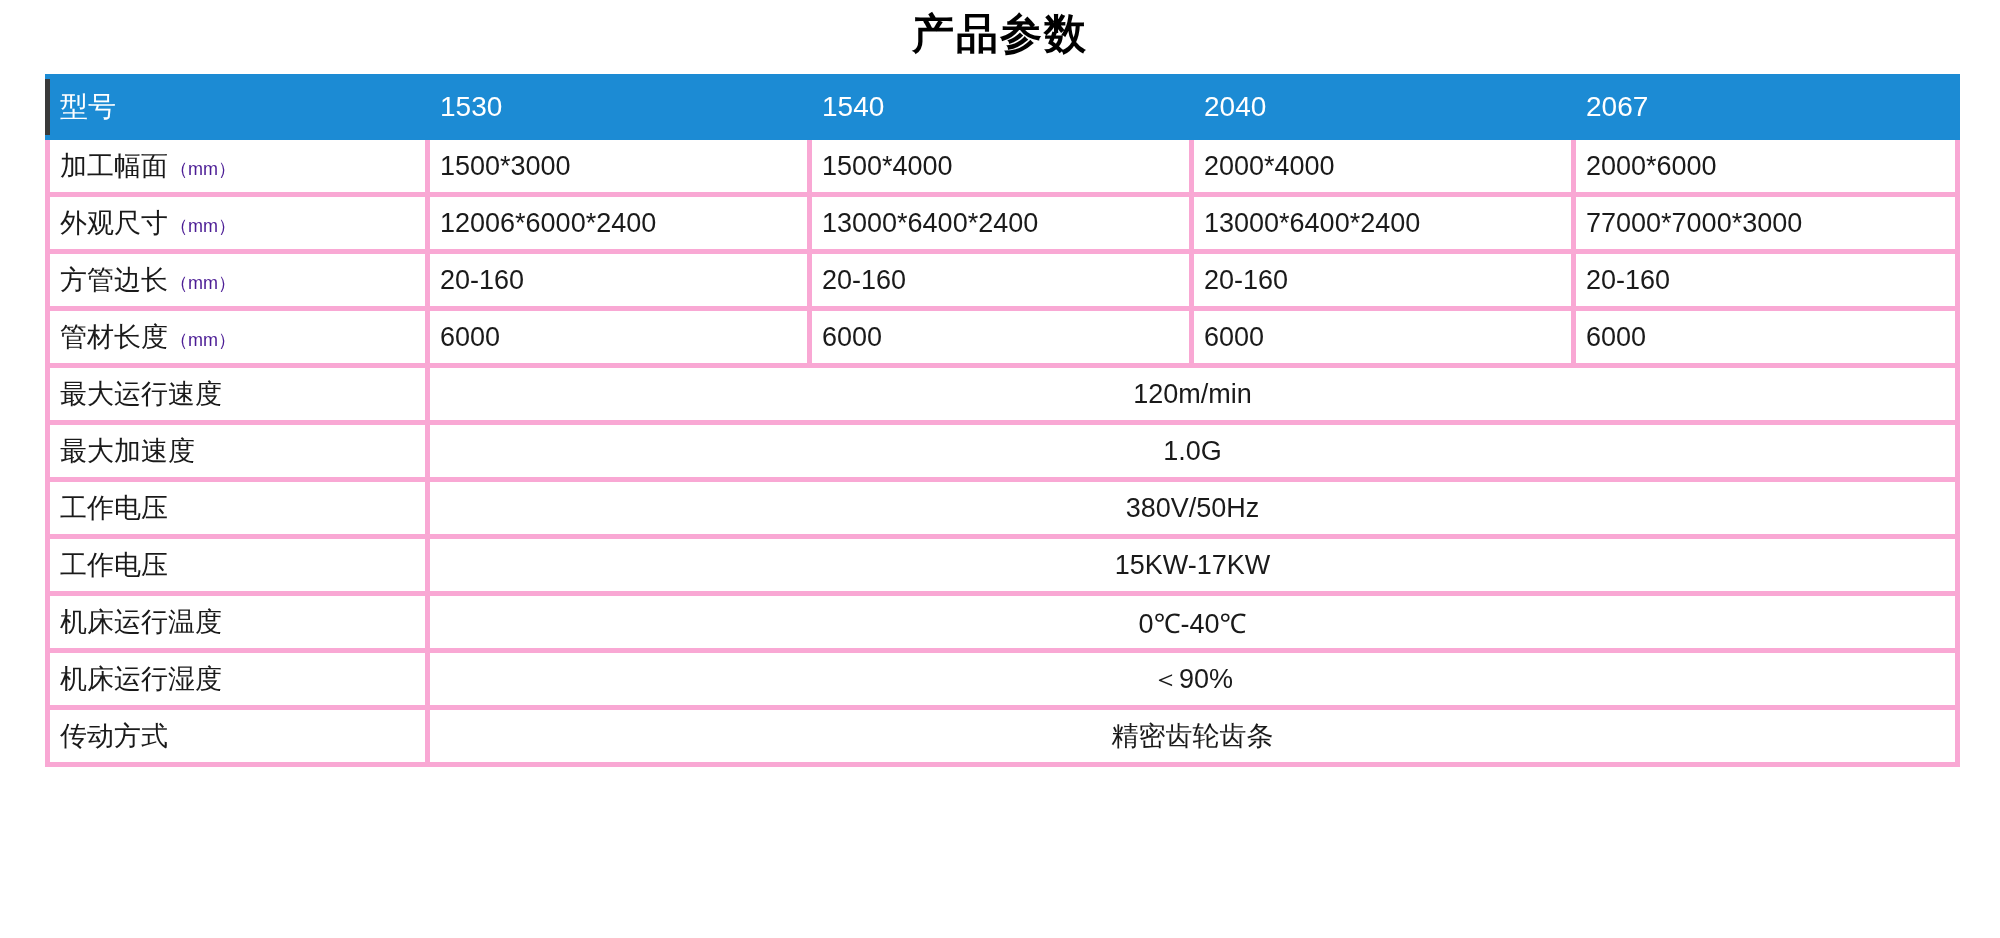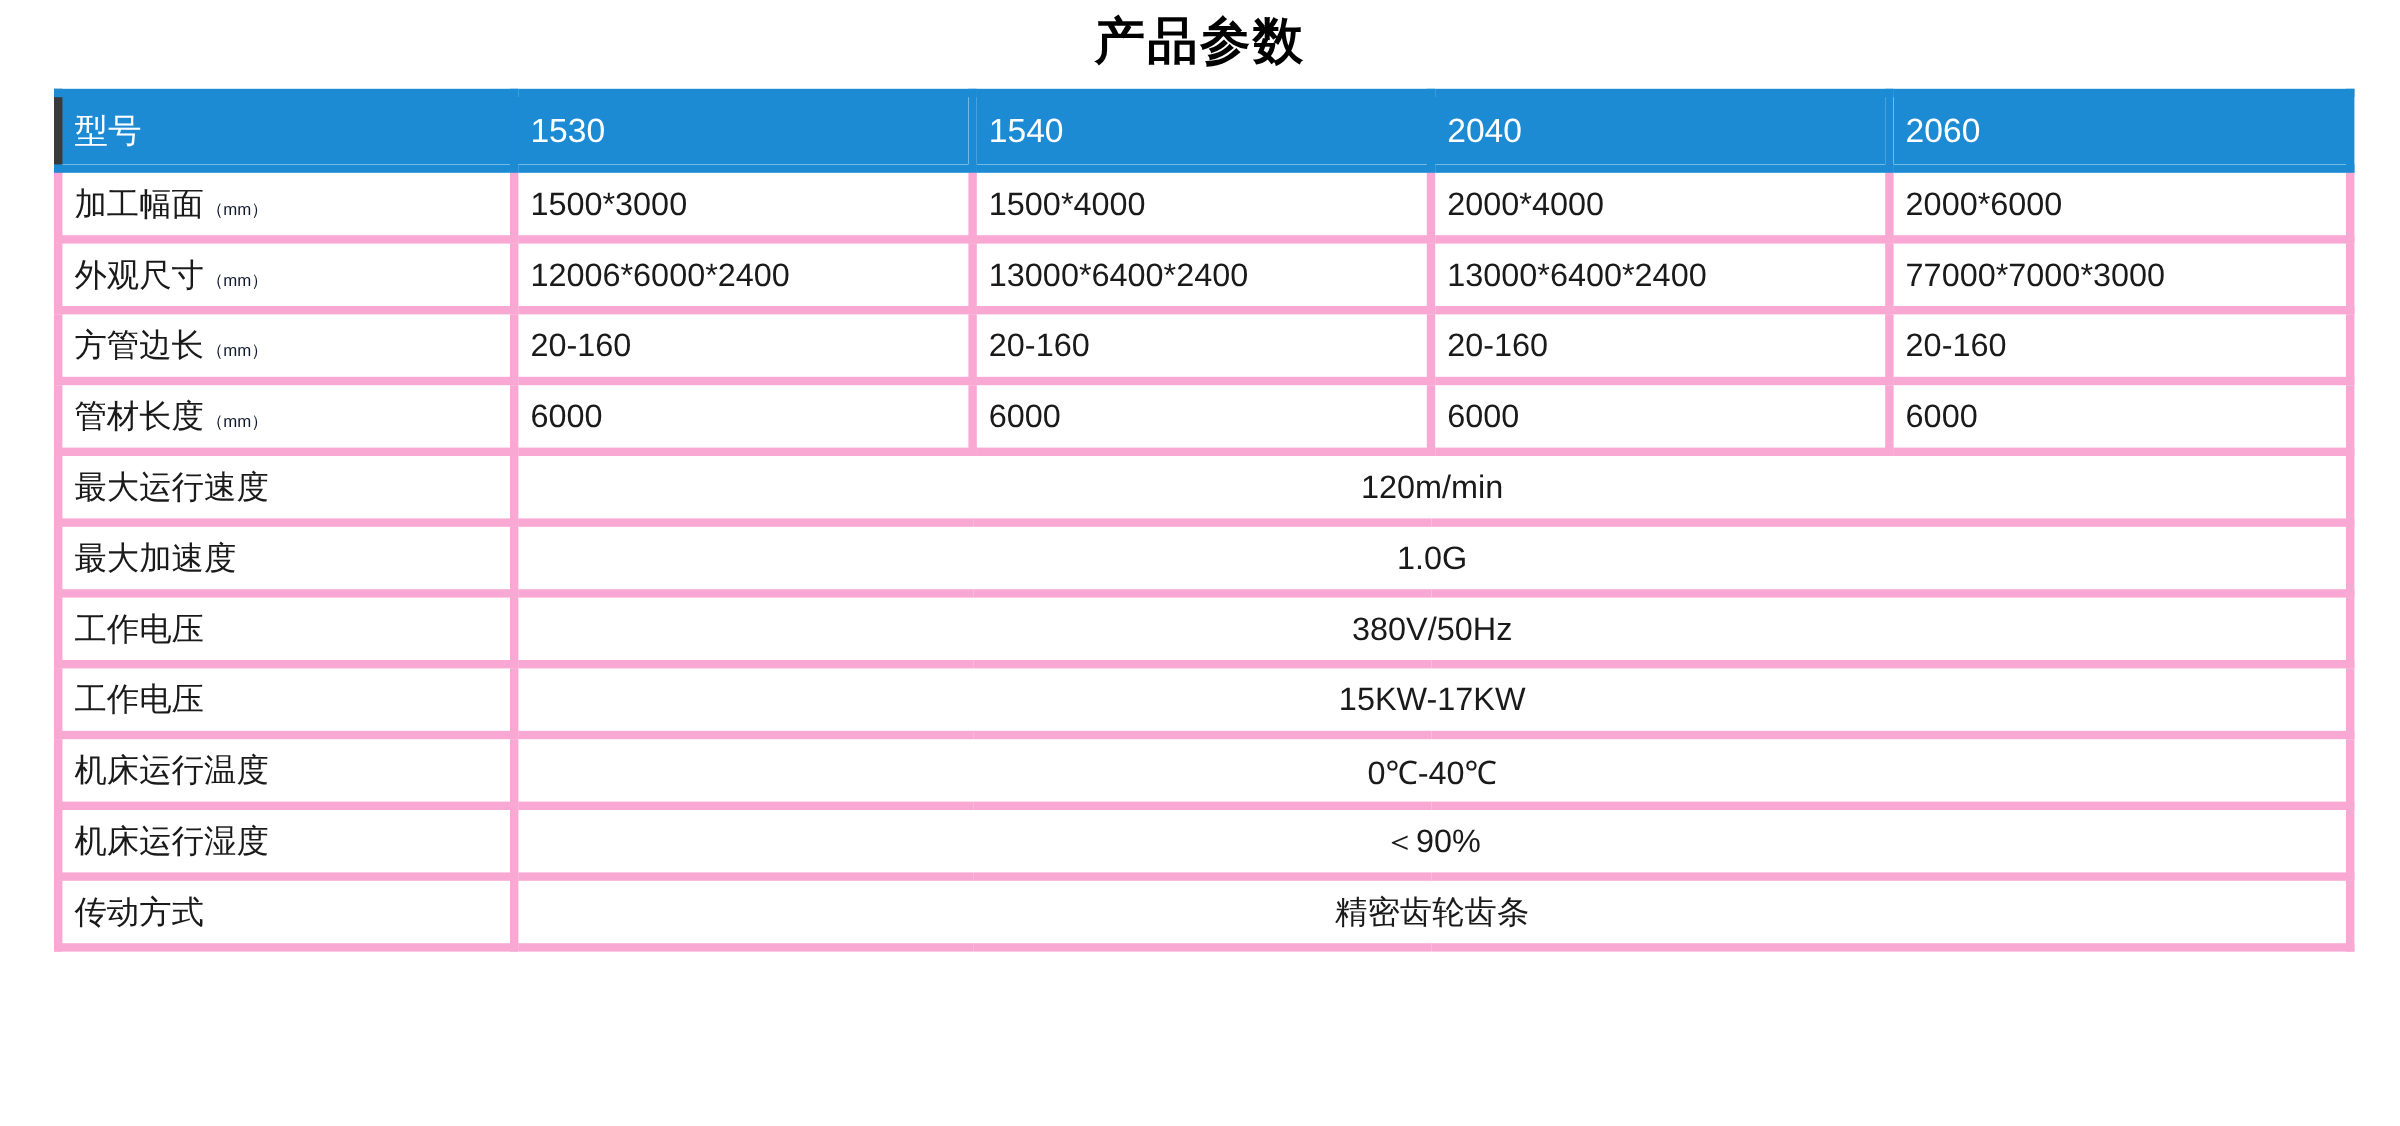--- a/index.html
+++ b/index.html
@@ -34,21 +34,21 @@
     margin: 0 auto;
     width: 1910px;
   }
   table.spec {
     border-collapse: collapse;
     width: 100%;
     table-layout: fixed;
     border: 1px solid #3a3a3a;
   }
   table.spec td, table.spec th {
-    border: 7px solid #f9a8d4;
+    border: 5px solid #f9a8d4;
     height: 52px;
     padding: 0 10px;
     font-size: 27px;
     font-weight: normal;
     text-align: left;
     vertical-align: middle;
     white-space: nowrap;
     overflow: hidden;
     font-family: "Liberation Sans", sans-serif;
   }
@@ -64,22 +64,22 @@
   }
   col.c0 { width: 380px; }
   col.c1 { width: 382px; }
   col.c2 { width: 382px; }
   col.c3 { width: 382px; }
   col.c4 { width: 384px; }
   .label-cell {
     font-size: 27px;
   }
   .unit {
-    font-size: 14px;
-    color: #0f172a;
+    font-size: 18px;
+    color: #4c1d95;
     padding-left: 2px;
   }
   .merged {
     text-align: center !important;
   }
 </style>
 </head>
 <body>
 
 <div class="page">
@@ -94,21 +94,21 @@
           <col class="c2">
           <col class="c3">
           <col class="c4">
       </colgroup>
       <thead>
         <tr>
           <th class="first-head">型号</th>
           <th>1530</th>
           <th>1540</th>
           <th>2040</th>
-          <th>2060</th>
+          <th>2067</th>
         </tr>
       </thead>
       <tbody id="spec-body">
           <tr>
             <td class="label-cell"><span>加工幅面</span><span class="unit">（mm）</span></td>
             <td>1500*3000</td>
             <td>1500*4000</td>
             <td>2000*4000</td>
             <td>2000*6000</td>
           </tr>

